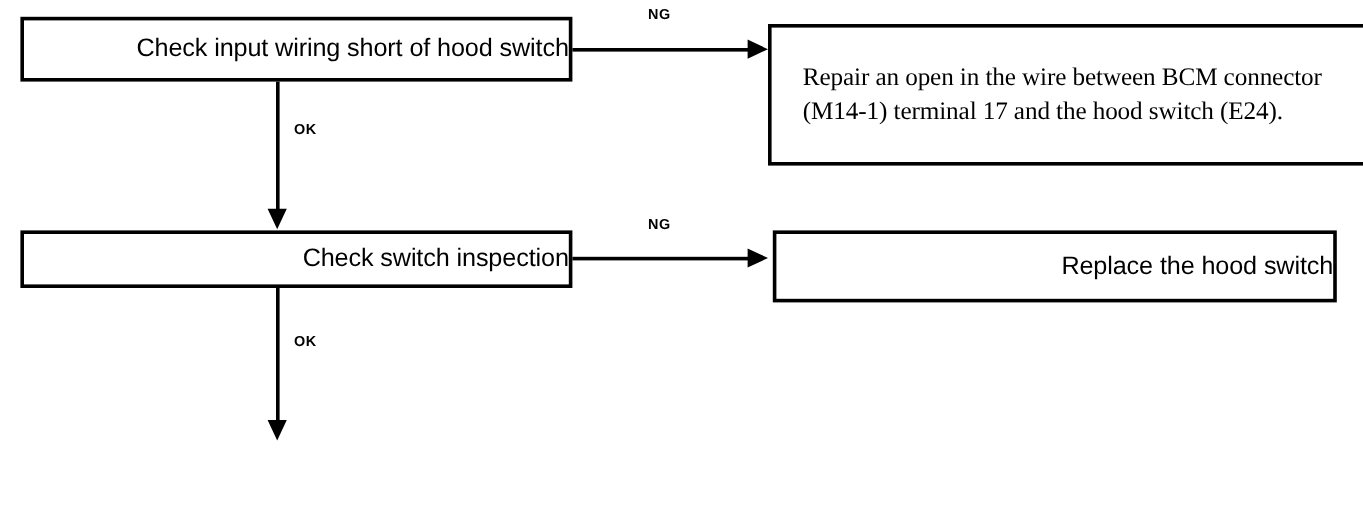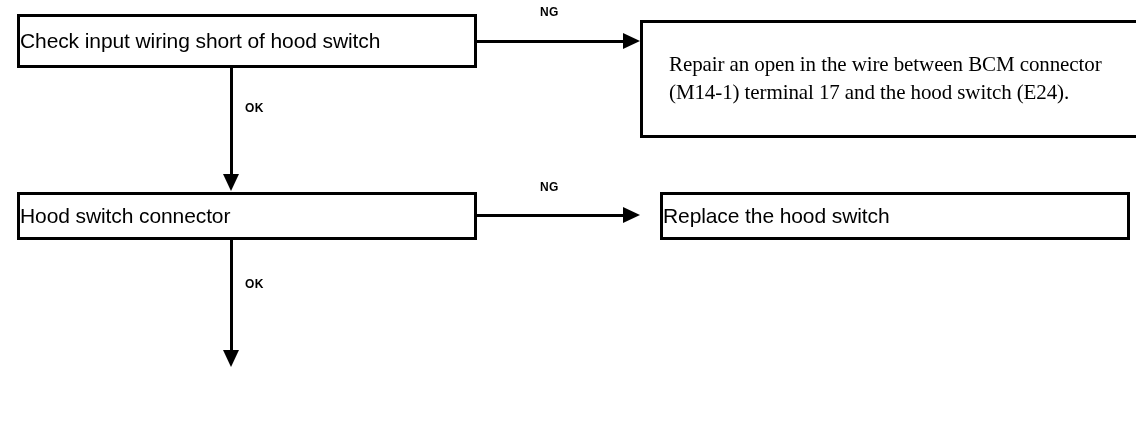--- a/index.html
+++ b/index.html
@@ -30,21 +30,21 @@
   }
   .node .node-text {
     display: block;
     width: 100%;
     font-size: 21px;
     line-height: 1.32;
     letter-spacing: -0.1px;
     font-weight: 500;
     color: #000;
   }
-  .node.center .node-text { text-align: left; }
+  .node.center .node-text { text-align: right; }
   .node.left   .node-text { text-align: left; padding-left: 26px; }
 
   
   .hline {
     position: absolute;
     height: 3px;
     background: #000000;
   }
   .vline {
     position: absolute;
@@ -86,24 +86,24 @@
 
   <div class="node center" style="left:17px; top:14px; width:460px; height:54px;">
     <span class="node-text">Check input wiring short of hood switch</span>
   </div>
 
   <div class="node left" style="left:640px; top:20px; width:520px; height:118px;font-family:Liberation Serif, serif;">
     <span class="node-text">Repair an open in the wire between BCM connector (M14-1) terminal 17 and the hood switch (E24).</span>
   </div>
 
   <div class="node center" style="left:17px; top:192px; width:460px; height:48px;">
-    <span class="node-text">Hood switch connector</span>
+    <span class="node-text">Check switch inspection</span>
   </div>
 
-  <div class="node center" style="left:660px; top:192px; width:470px; height:48px;">
+  <div class="node center" style="left:644px; top:192px; width:470px; height:60px;">
     <span class="node-text">Replace the hood switch</span>
   </div>
 
 
   <div class="hline" style="left:477px; top:40px; width:148px;"></div>
   <div class="arrow-right" style="left:623px; top:33px;"></div>
   <div class="edge-label" style="left:540px; top:5px;">NG</div>
 
   <div class="vline" style="left:230px; top:68px; height:108px;"></div>
   <div class="arrow-down" style="left:223px; top:174px;"></div>

